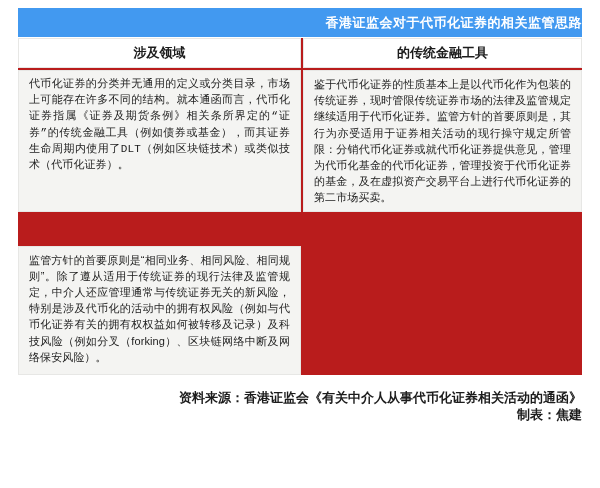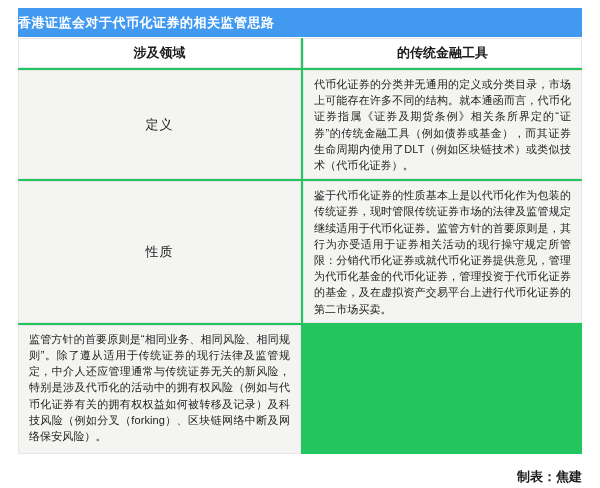--- a/index.html
+++ b/index.html
@@ -15,31 +15,31 @@
     background:#ffffff;
     font-family:"Liberation Sans","DejaVu Sans",sans-serif;
     color:var(--text);
   }
   .page{width:600px;height:488px;padding:8px 18px 0 18px;}
   .title-bar{
     background:var(--blue);
     color:#ffffff;
     font-size:13px;
     font-weight:bold;
-    text-align:left;
+    text-align:right;
     height:29px;
     line-height:29px;
     letter-spacing:0.5px;
   }
   .grid{
     display:grid;
     grid-template-columns:283px 1fr;
     grid-auto-rows:auto;
     gap:2px;
-    background:#22c55e;
+    background:#b91c1c;
     margin-top:1px;
   }
   .cell{border:1px solid var(--border);}
   .head-cell{
     background:var(--headercell);
     height:30px;
     display:flex;
     align-items:center;
     justify-content:center;
     font-size:13px;
@@ -54,23 +54,23 @@
     letter-spacing:1px;
   }
   .content-cell{
     background:var(--cell);
     padding:5px 10px 5px 10px;
     font-size:11px;
     line-height:16.2px;
     text-align:justify;
     letter-spacing:0.1px;
   }
-  .r1{min-height:101px;}
+  .r1{min-height:101px;font-family:Liberation Mono, monospace;}
   .r2{min-height:138px;}
-  .r3{min-height:129px;}
+  .r3{min-height:129px;margin-top:32px;}
   .footer{
     margin-top:15px;
     text-align:right;
     font-weight:bold;
     font-size:13px;
     line-height:16px;
   }
   .footer .credit{margin-top:1px;}
 </style>
 </head>
@@ -78,27 +78,26 @@
 
 <div class="page">
 
   <div class="title-bar">香港证监会对于代币化证券的相关监管思路</div>
 
   <div class="grid">
 
     <div class="cell head-cell">涉及领域</div>
     <div class="cell head-cell">的传统金融工具</div>
 
-    <div class="cell area-cell r1">定义</div>
     <div class="cell content-cell r1">代币化证券的分类并无通用的定义或分类目录，市场上可能存在许多不同的结构。就本通函而言，代币化证券指属《证券及期货条例》相关条所界定的“证券”的传统金融工具（例如债券或基金），而其证券生命周期内使用了DLT（例如区块链技术）或类似技术（代币化证券）。</div>
 
-    <div class="cell area-cell r2">性质</div>
     <div class="cell content-cell r2">鉴于代币化证券的性质基本上是以代币化作为包装的传统证券，现时管限传统证券市场的法律及监管规定继续适用于代币化证券。监管方针的首要原则是，其行为亦受适用于证券相关活动的现行操守规定所管限：分销代币化证券或就代币化证券提供意见，管理为代币化基金的代币化证券，管理投资于代币化证券的基金，及在虚拟资产交易平台上进行代币化证券的第二市场买卖。</div>
 
     <div class="cell content-cell r3">监管方针的首要原则是“相同业务、相同风险、相同规则”。除了遵从适用于传统证券的现行法律及监管规定，中介人还应管理通常与传统证券无关的新风险，特别是涉及代币化的活动中的拥有权风险（例如与代币化证券有关的拥有权权益如何被转移及记录）及科技风险（例如分叉（forking）、区块链网络中断及网络保安风险）。</div>
 
   </div>
 
   <div class="footer">
+    <div class="source">资料来源：香港证监会《有关中介人从事代币化证券相关活动的通函》</div>
     <div class="credit">制表：焦建</div>
   </div>
 
 </div>
 
 </body></html>

